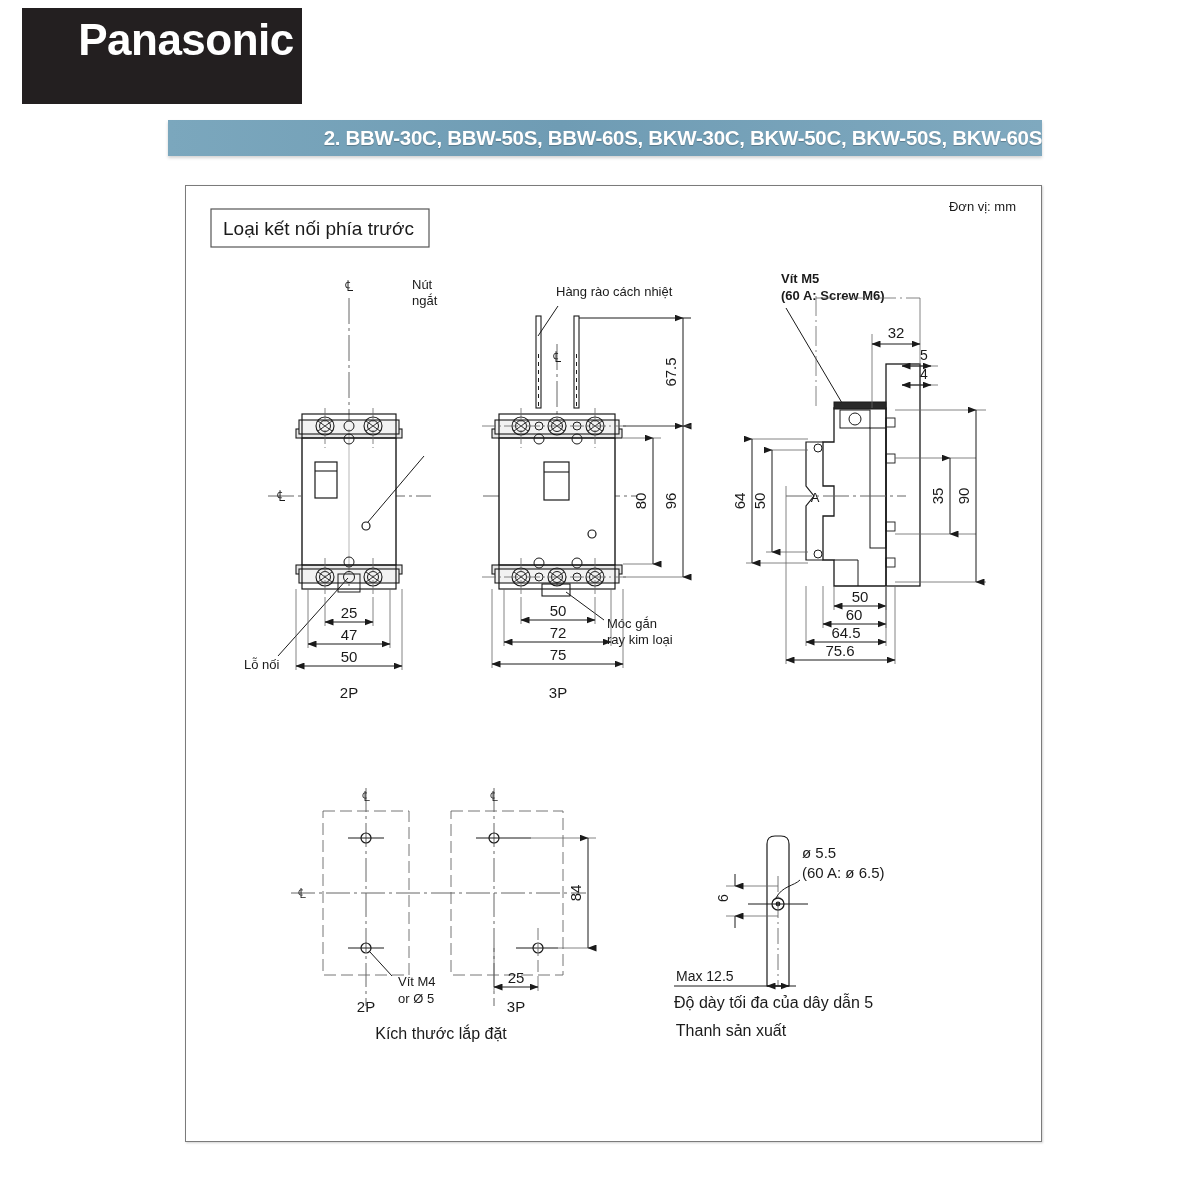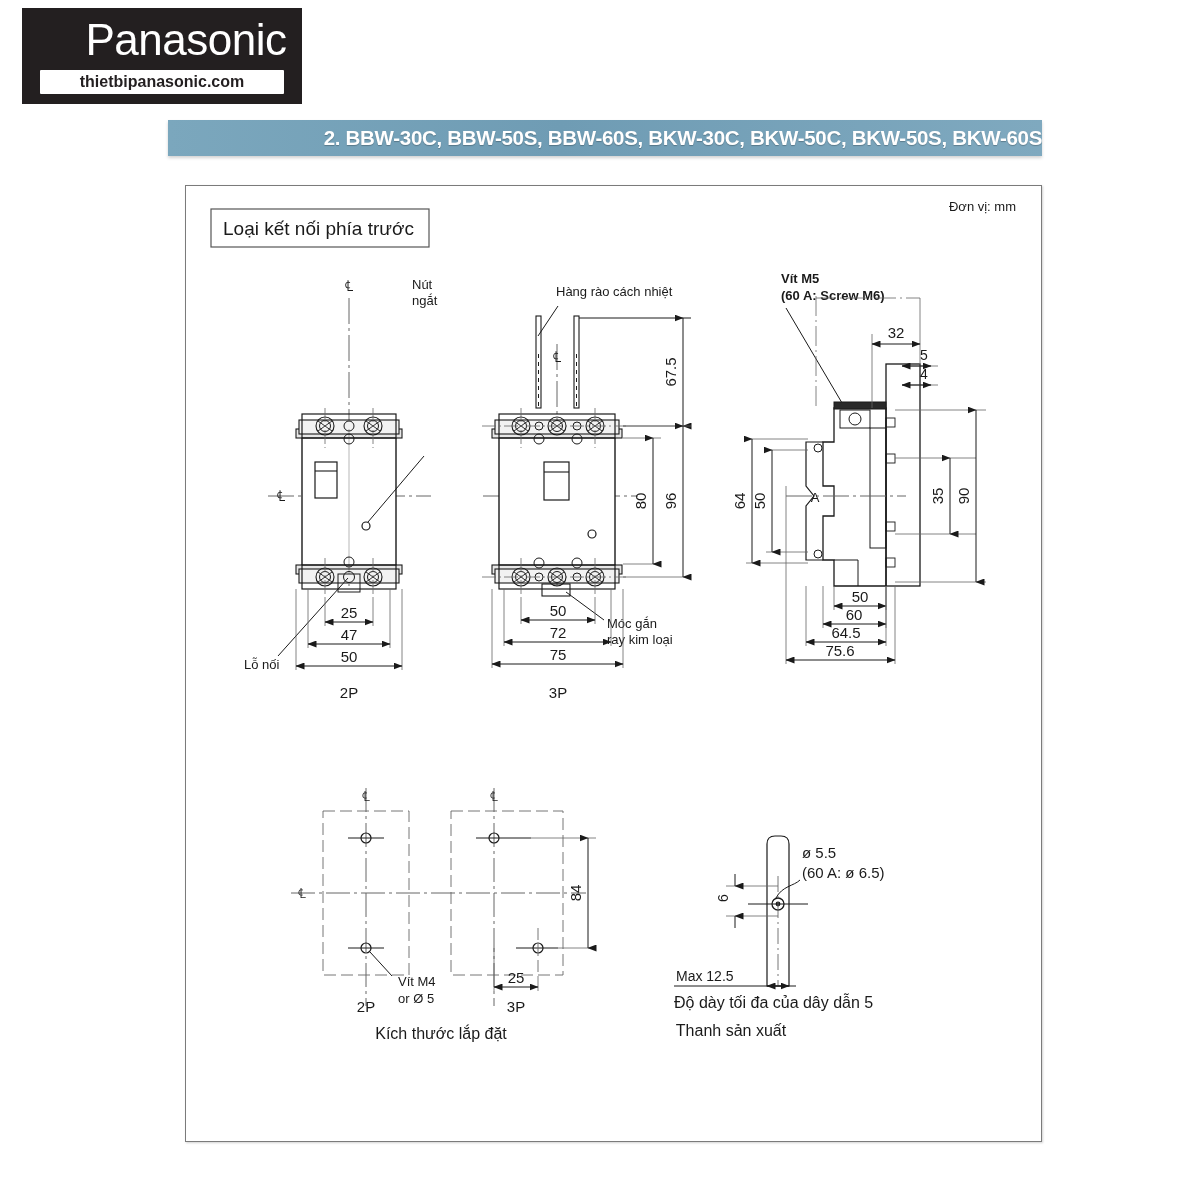--- a/index.html
+++ b/index.html
@@ -10,21 +10,21 @@
     position:relative;
     overflow:hidden;
   }
   
   #logo-block{
     position:absolute;left:22px;top:8px;width:280px;height:96px;
     background:#231f20;
   }
   #logo-wordmark{
     position:absolute;left:0;top:4px;width:328px;height:56px;
-    color:#ffffff;font-size:44px;font-weight:400;letter-spacing:-0.5px;
+    color:#ffffff;font-size:44px;font-weight:700;letter-spacing:-0.5px;
     text-align:center;line-height:56px;
     font-family:"Liberation Sans", sans-serif;
   }
   #logo-url-box{
     position:absolute;left:18px;top:62px;width:244px;height:24px;
     background:#ffffff;border-radius:1px;
   }
   #logo-url{
     display:block;width:100%;line-height:24px;text-align:center;
     color:#231f20;font-size:16px;font-weight:700;
@@ -49,23 +49,20 @@
     box-shadow:1px 1px 2px rgba(0,0,0,0.18);
   }
   #svg-canvas{position:absolute;left:0;top:0;}
   .lbl{font-family:"Liberation Sans", sans-serif;fill:#1a1a1a;}
 </style>
 </head>
 <body>
 
 <div id="logo-block">
   <div id="logo-wordmark">Panasonic</div>
-  <div id="logo-url-box">
-    <span id="logo-url">thietbipanasonic.com</span>
-  </div>
 </div>
 
 <div id="title-banner">
   <span id="title-text">2. BBW-30C, BBW-50S, BBW-60S, BKW-30C, BKW-50C, BKW-50S, BKW-60S</span>
 </div>
 
 <div id="drawing-frame">
   <svg id="svg-canvas" width="853" height="953" viewBox="0 0 853 953">
     <defs>
       <marker id="ar" markerWidth="9" markerHeight="7" refX="8.5" refY="3.5" orient="auto">

